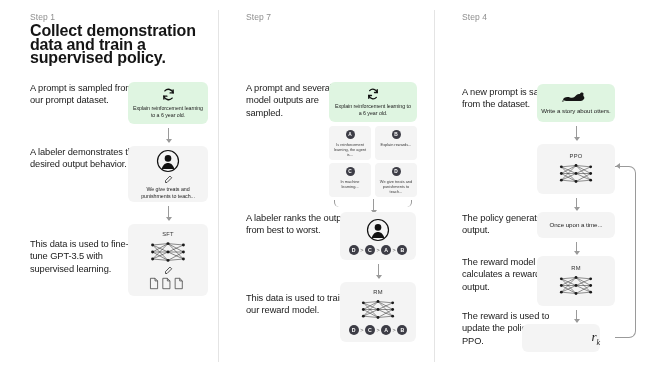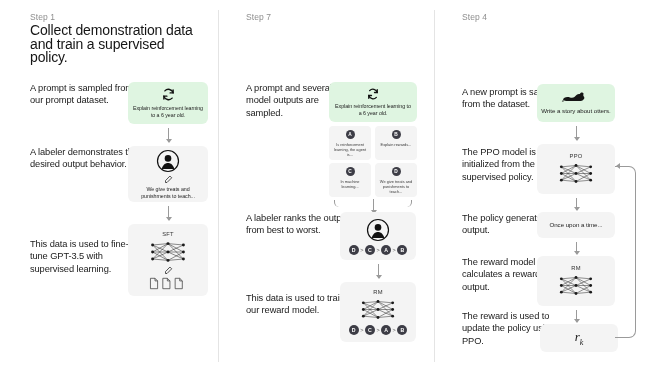--- a/index.html
+++ b/index.html
@@ -38,22 +38,22 @@
     position: absolute;
     left: 30px; top: 12px;
     font-size: 8.5px;
     color: #8e8e8e;
     letter-spacing: 0.1px;
   }
   .step-title {
     position: absolute;
     left: 30px; top: 24px;
     width: 168px;
-    font-size: 14px;
-    font-weight: normal;
+    font-size: 16px;
+    font-weight: bold;
     line-height: 13.5px;
     color: #151515;
     letter-spacing: -0.15px;
   }
 
   .caption {
     position: absolute;
     left: 30px;
     width: 108px;
     font-size: 9.3px;
@@ -376,21 +376,20 @@
         <span class="rank-gt">&gt;</span>
         <span class="rank-badge">B</span>
       </div>
     </div>
   </div>
 
   <div class="col" id="col-3">
     <div class="step-label">Step 4</div>
 
     <div class="caption" style="top:86px;">A new prompt is sampled from the dataset.</div>
-    <div class="caption" style="top:146px;">The PPO model is initialized from the supervised policy.</div>
     <div class="caption" style="top:212px;">The policy generates an output.</div>
     <div class="caption" style="top:256px;">The reward model calculates a reward for the output.</div>
     <div class="caption" style="top:310px;">The reward is used to update the policy using PPO.</div>
 
     <div class="node green" style="left:105px; top:84px; width:78px; height:38px;">
       <span>
         <svg class="icon" width="30" height="13" viewBox="0 0 60 26">
           <path d="M4 17c1-3 4-5 9-5 4 0 6 1.5 9 1.5 4 0 6-2.5 9-5.5 2-2 4.5-2.5 6.5-2 1-2.5 3-3.5 5-3 1.5.4 2.5 1.6 2.8 3 .3 1.4-.2 2.6-1 3.3 1.6 1 2.4 2.6 2.4 4.4 0 1.9-1.1 3.6-3 4.6-2.8 1.5-6 1.7-9 1.7H14c-4.5 0-8.5-1-10-3z" fill="#161616"></path>
           <path d="M6 20c-1.5 1-3 1.2-4.5.8 1.2-.6 2-1.5 2.4-2.6z" fill="#161616"></path>
           <circle cx="45.5" cy="7.2" r="0.9" fill="#fff"></circle>
@@ -448,21 +447,21 @@
             <circle cx="52" cy="8" r="2.1"></circle>
               <circle cx="52" cy="18" r="2.1"></circle>
               <circle cx="52" cy="28" r="2.1"></circle>
           </g>
         </svg>
       </span>
     </div>
 
     <div class="arrow" style="left:144px; top:310px; height:12px;"></div>
 
-    <div class="node" style="left:108px; top:324px; width:78px; height:28px;">
+    <div class="node" style="left:90px; top:324px; width:78px; height:28px;align-items:flex-end;">
       <div class="rk"><span>r</span><sub>k</sub></div>
     </div>
 
     <div class="loop" style="left:183px; top:166px; width:21px; height:172px;"></div>
     <div class="loop-arrowhead" style="left:184px; top:163px;"></div>
   </div>
 
 </div>
 
 </body></html>

